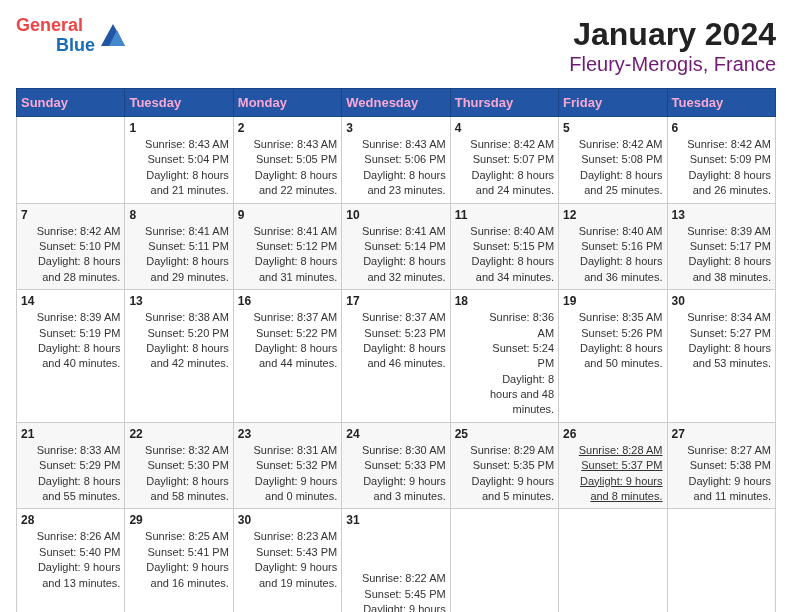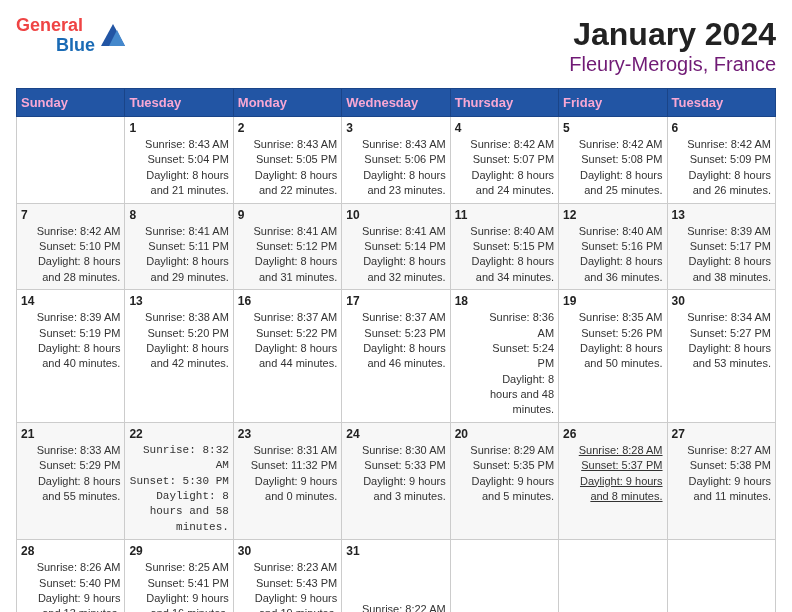--- a/index.html
+++ b/index.html
@@ -250,38 +250,38 @@
       </tr>
       <tr>
         <td>
           <div class="day-number">21</div>
           <div class="day-info" style="white-space: pre-line;">Sunrise: 8:33 AM
 Sunset: 5:29 PM
 Daylight: 8 hours and 55 minutes.</div>
         </td>
         <td>
           <div class="day-number">22</div>
-          <div class="day-info" style="white-space: pre-line; font-family: Liberation Mono, monospace;">Sunrise: 8:32 AM
+          <div class="day-info" style="white-space: pre-line;">Sunrise: 8:32 AM
 Sunset: 5:30 PM
 Daylight: 8 hours and 58 minutes.</div>
         </td>
         <td>
           <div class="day-number">23</div>
           <div class="day-info" style="white-space: pre-line;">Sunrise: 8:31 AM
-Sunset: 11:32 PM
+Sunset: 5:32 PM
 Daylight: 9 hours and 0 minutes.</div>
         </td>
         <td>
           <div class="day-number">24</div>
           <div class="day-info" style="white-space: pre-line;">Sunrise: 8:30 AM
 Sunset: 5:33 PM
 Daylight: 9 hours and 3 minutes.</div>
         </td>
         <td>
-          <div class="day-number">20</div>
+          <div class="day-number">25</div>
           <div class="day-info" style="white-space: pre-line;">Sunrise: 8:29 AM
 Sunset: 5:35 PM
 Daylight: 9 hours and 5 minutes.</div>
         </td>
         <td>
           <div class="day-number">26</div>
           <div class="day-info" style="white-space: pre-line; text-decoration: underline;">Sunrise: 8:28 AM
 Sunset: 5:37 PM
 Daylight: 9 hours and 8 minutes.</div>
         </td>

